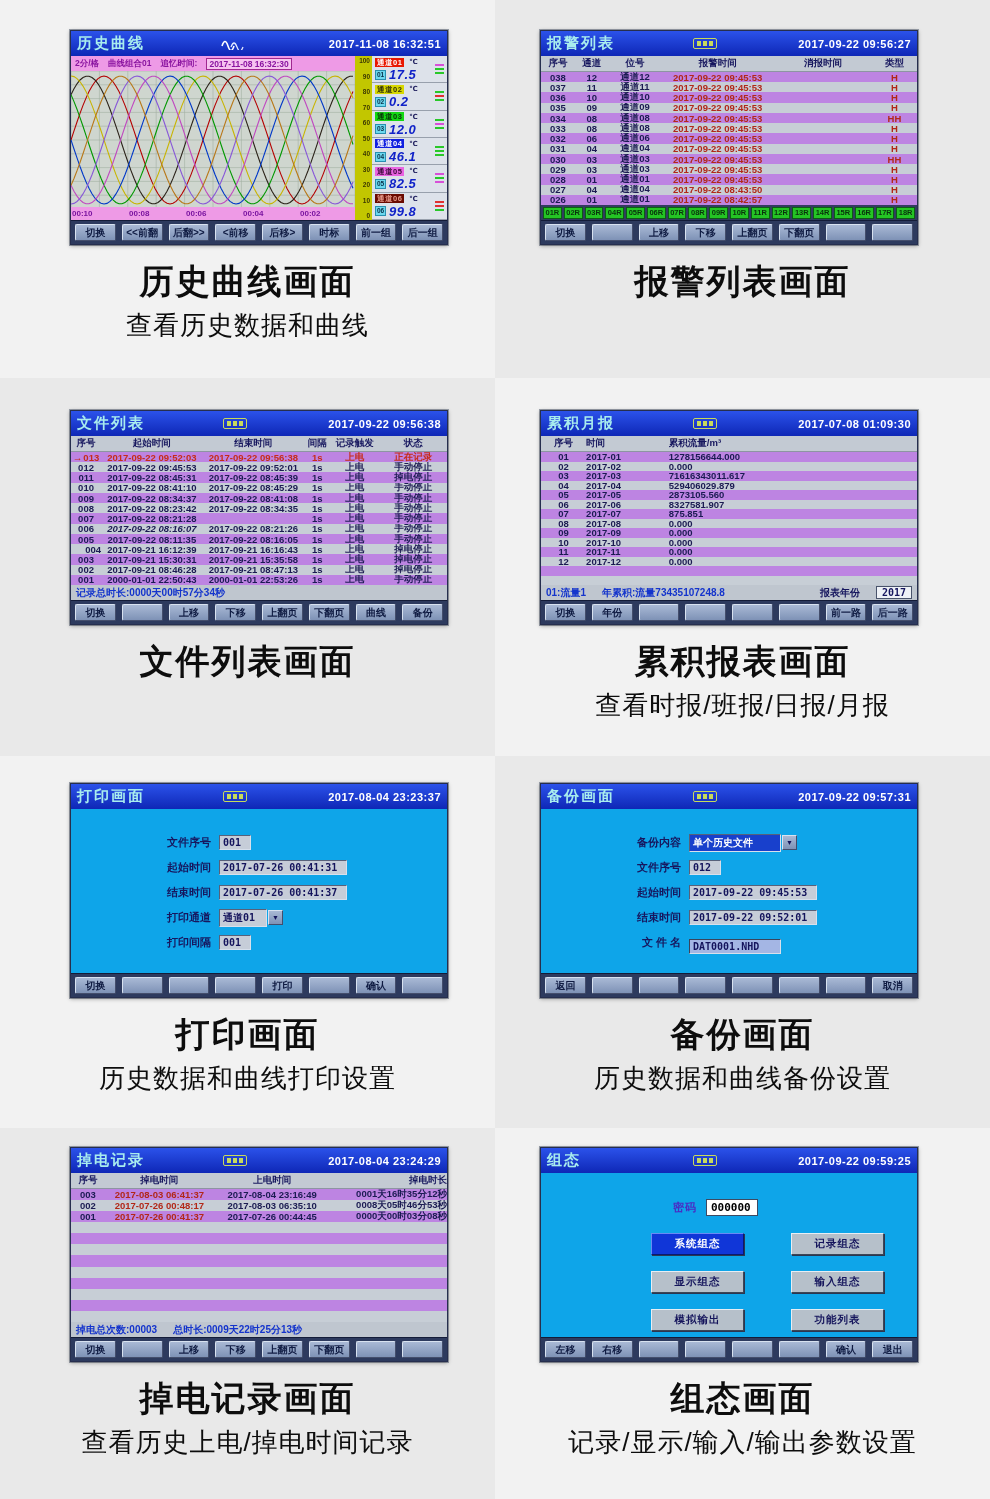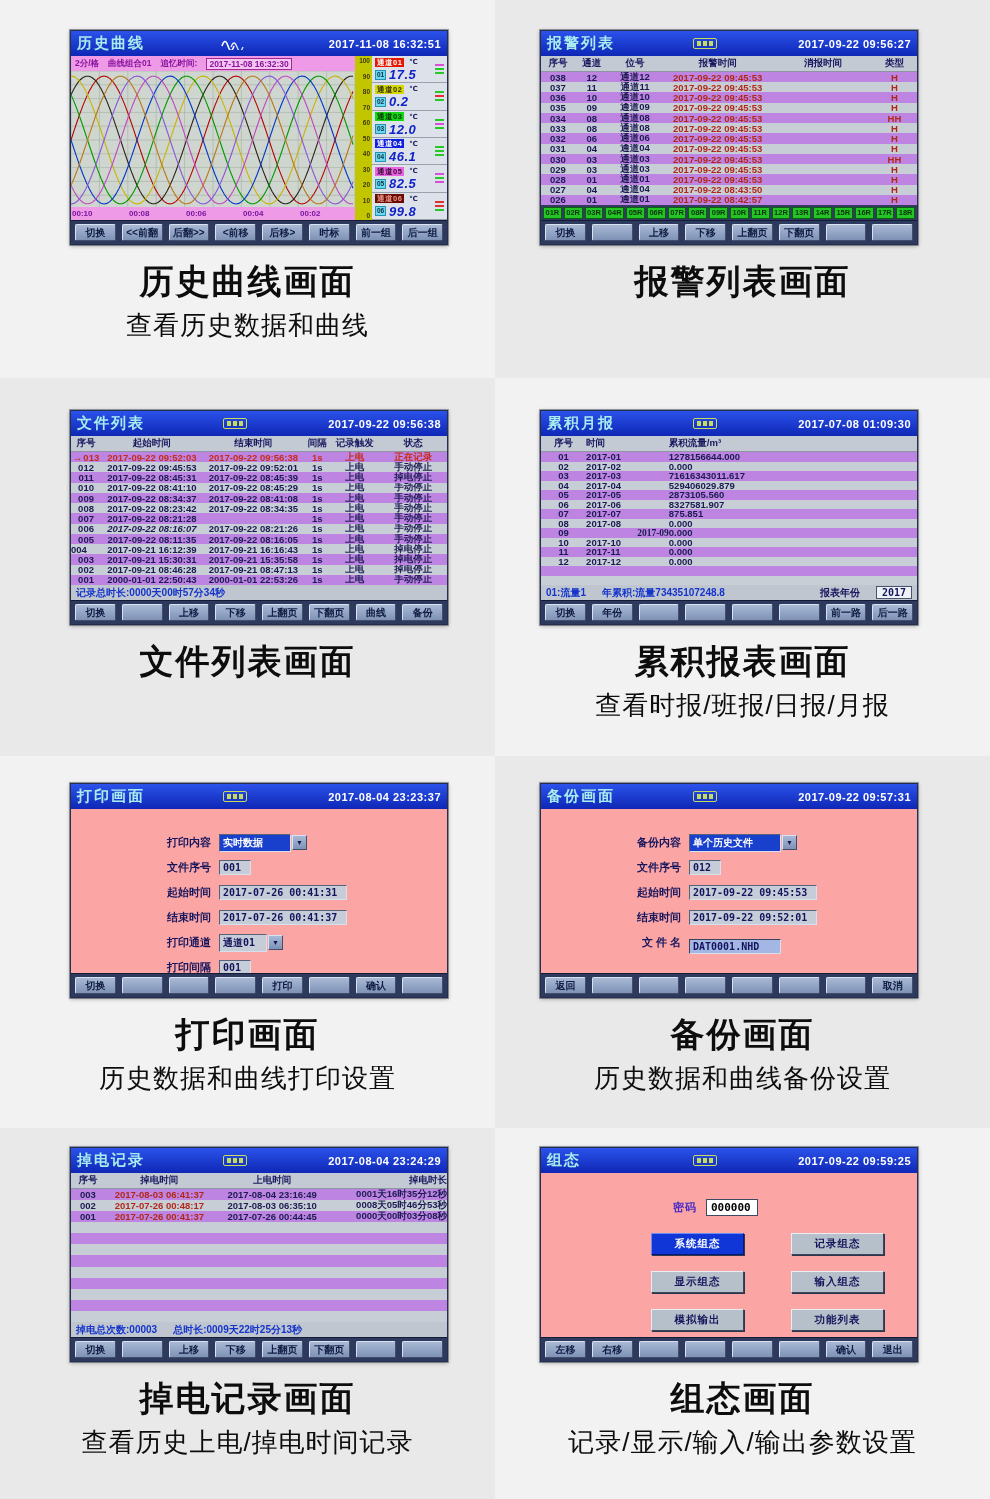--- a/index.html
+++ b/index.html
@@ -4,21 +4,21 @@
 <style>
 *{box-sizing:border-box;margin:0;padding:0}
 html,body{width:990px}
 body{height:1499px;font-family:"Liberation Sans","DejaVu Sans",sans-serif;background:#ededed;overflow:hidden}
 .grid{display:grid;grid-template-columns:495px 495px;grid-template-rows:378px 378px 372px 371px}
 .tile{display:flex;flex-direction:column;align-items:center}
 .tile.light{background:#f2f2f2}.tile.dark{background:#e9e9e9}
 .tile.col-l .scr{align-self:flex-start;margin-left:70px}
 .tile.col-r .scr{align-self:flex-start;margin-left:45px}
 .tile.r1 .scr{margin-top:30px}.tile.r2 .scr{margin-top:32px}.tile.r3 .scr{margin-top:27px}.tile.r4 .scr{margin-top:19px}
-.scr{width:378px;height:215px;background:#fca5a5;border:1px solid #262e4e;box-shadow:0 1px 4px rgba(0,0,0,.35),0 0 0 1px #9aa0aa;display:flex;flex-direction:column;overflow:hidden}
+.scr{width:378px;height:215px;background:#0ea5e9;border:1px solid #262e4e;box-shadow:0 1px 4px rgba(0,0,0,.35),0 0 0 1px #9aa0aa;display:flex;flex-direction:column;overflow:hidden}
 .cap{text-align:center;margin-top:17px}
 .cap h2{font-size:34px;font-weight:bold;color:#0d0d0d;letter-spacing:2px;line-height:1.15}
 .cap p{font-size:26px;color:#0d0d0d;margin-top:7px;letter-spacing:1px}
 
 .titlebar{height:25px;background:linear-gradient(#2b52ea,#0e27b6);display:flex;align-items:center;padding:0 6px;position:relative;flex:none}
 .scr-title{color:#a8ecee;font-size:15px;font-weight:bold;letter-spacing:2px}
 .scr-time{margin-left:auto;color:#fff;font-size:11px;font-weight:bold;letter-spacing:.5px}
 .tb-icon{position:absolute;left:152px;top:7px;width:24px;height:11px;border:1px solid #c6da5c;border-radius:2px;display:flex;align-items:center;justify-content:center;gap:2px}
 .tb-icon i{width:4px;height:5px;background:#c6da5c;display:block}
 .logo-icon{position:absolute;left:150px;top:5px}
@@ -513,21 +513,21 @@
           </div>
           <div class="trow odd">
             <span class="tcell" style="width: 8%; text-align: center;">005</span>
             <span class="tcell" style="width: 27%; text-align: center;">2017-09-22 08:11:35</span>
             <span class="tcell" style="width: 27%; text-align: center;">2017-09-22 08:16:05</span>
             <span class="tcell" style="width: 7%; text-align: center;">1s</span>
             <span class="tcell" style="width: 13%; text-align: center;">上电</span>
             <span class="tcell" style="width: 18%; text-align: center;">手动停止</span>
           </div>
           <div class="trow even">
-            <span class="tcell" style="width: 8%; text-align: left;">004</span>
+            <span class="tcell" style="width: 8%; text-align: right;">004</span>
             <span class="tcell" style="width: 27%; text-align: center;">2017-09-21 16:12:39</span>
             <span class="tcell" style="width: 27%; text-align: center;">2017-09-21 16:16:43</span>
             <span class="tcell" style="width: 7%; text-align: center;">1s</span>
             <span class="tcell" style="width: 13%; text-align: center;">上电</span>
             <span class="tcell" style="width: 18%; text-align: center;">掉电停止</span>
           </div>
           <div class="trow odd">
             <span class="tcell" style="width: 8%; text-align: center;">003</span>
             <span class="tcell" style="width: 27%; text-align: center;">2017-09-21 15:30:31</span>
             <span class="tcell" style="width: 27%; text-align: center;">2017-09-21 15:35:58</span>
@@ -622,21 +622,21 @@
             <span class="tcell" style="width: 22%; text-align: left;">2017-07</span>
             <span class="tcell" style="width: 66%; text-align: left;">875.851</span>
           </div>
           <div class="trow even">
             <span class="tcell" style="width: 12%; text-align: center;">08</span>
             <span class="tcell" style="width: 22%; text-align: left;">2017-08</span>
             <span class="tcell" style="width: 66%; text-align: left;">0.000</span>
           </div>
           <div class="trow odd">
             <span class="tcell" style="width: 12%; text-align: center;">09</span>
-            <span class="tcell" style="width: 22%; text-align: right; font-family: Liberation Serif, serif;">2017-09</span>
+            <span class="tcell" style="width: 22%; text-align: left;">2017-09</span>
             <span class="tcell" style="width: 66%; text-align: left;">0.000</span>
           </div>
           <div class="trow even">
             <span class="tcell" style="width: 12%; text-align: center;">10</span>
             <span class="tcell" style="width: 22%; text-align: left;">2017-10</span>
             <span class="tcell" style="width: 66%; text-align: left;">0.000</span>
           </div>
           <div class="trow odd">
             <span class="tcell" style="width: 12%; text-align: center;">11</span>
             <span class="tcell" style="width: 22%; text-align: left;">2017-11</span>
@@ -678,25 +678,20 @@
           <span class="scr-title">打印画面</span>
           <span class="tb-icon">
             <i></i>
             <i></i>
             <i></i>
           </span>
           <span class="scr-time">2017-08-04 23:23:37</span>
         </div>
         <div class="formbody">
           <div class="frow">
-            <span class="flabel">打印内容</span>
-            <span class="fbox sel" style="min-width: 72px;">实时数据</span>
-            <span class="ddarrow">▼</span>
-          </div>
-          <div class="frow">
             <span class="flabel">文件序号</span>
             <span class="fbox" style="min-width: 32px;">001</span>
           </div>
           <div class="frow">
             <span class="flabel">起始时间</span>
             <span class="fbox" style="min-width: 128px;">2017-07-26 00:41:31</span>
           </div>
           <div class="frow">
             <span class="flabel">结束时间</span>
             <span class="fbox" style="min-width: 128px;">2017-07-26 00:41:37</span>

